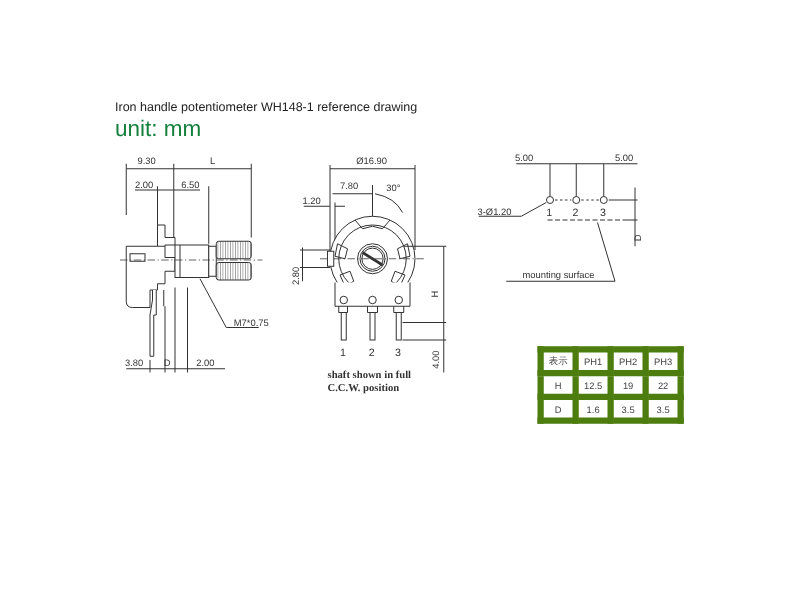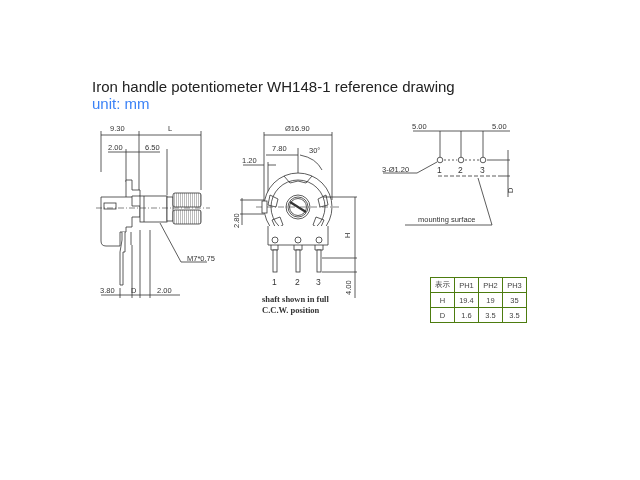--- a/index.html
+++ b/index.html
@@ -1,25 +1,25 @@
 <!DOCTYPE html>
 <html><head>
 <meta charset="utf-8">
 <style>
   html, body { margin:0; padding:0; background:#ffffff; }
   body { width:640px; height:480px; position:relative; overflow:hidden; font-family:"Liberation Sans", sans-serif; }
-  .title { position:absolute; left:92px; top:78px; font-size:15px; color:#222; line-height:17px; }
-  .unit { position:absolute; left:92px; top:95px; font-size:15px; color:#3b82f6; line-height:17px; }
+  .title { position:absolute; left:92px; top:78px; font-size:10px; color:#222; line-height:17px; }
+  .unit { position:absolute; left:92px; top:95px; font-size:18px; color:#15803d; line-height:17px; }
   svg { position:absolute; left:0; top:0; }
   .dim { font-family:"Liberation Sans", sans-serif; font-size:7.5px; fill:#333; }
   .lbl { font-family:"Liberation Sans", sans-serif; font-size:7.5px; fill:#333; }
   .note { font-family:"Liberation Serif", serif; font-size:8.5px; font-weight:bold; fill:#333; }
   .pin { font-family:"Liberation Sans", sans-serif; font-size:8.5px; fill:#333; }
   table.spec { position:absolute; left:430px; top:277px; border-collapse:collapse; font-family:"Liberation Sans", sans-serif; font-size:7.5px; color:#444; }
-  table.spec td { border:1px solid #4d7c0f; width:23px; height:14px; text-align:center; padding:0;margin-left:34px; }
+  table.spec td { border:5px solid #4d7c0f; width:23px; height:14px; text-align:center; padding:0;margin-left:34px; }
 </style>
 </head>
 <body>
 
 <div class="title">Iron handle potentiometer WH148-1 reference drawing</div>
 <div class="unit">unit: mm</div>
 
 <svg width="640" height="480" viewBox="0 0 640 480">
   <defs>
     <marker id="arr" markerWidth="4" markerHeight="4" refX="2" refY="2" orient="auto">
@@ -168,23 +168,23 @@
 <table class="spec">
   <tbody>
       <tr>
     <td>表示</td>
     <td>PH1</td>
     <td>PH2</td>
     <td>PH3</td>
   </tr>
   <tr>
     <td>H</td>
-    <td>19.4</td>
+    <td>12.5</td>
     <td>19</td>
-    <td>35</td>
+    <td>22</td>
   </tr>
   <tr>
     <td>D</td>
     <td>1.6</td>
     <td>3.5</td>
     <td>3.5</td>
   </tr>
 </tbody>
   </table>
 

